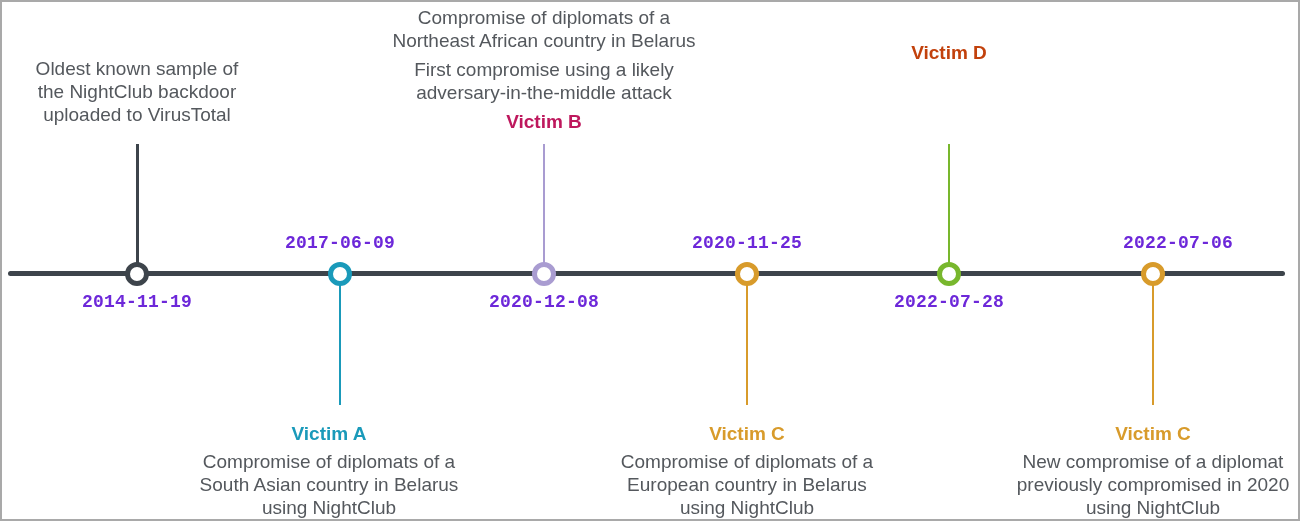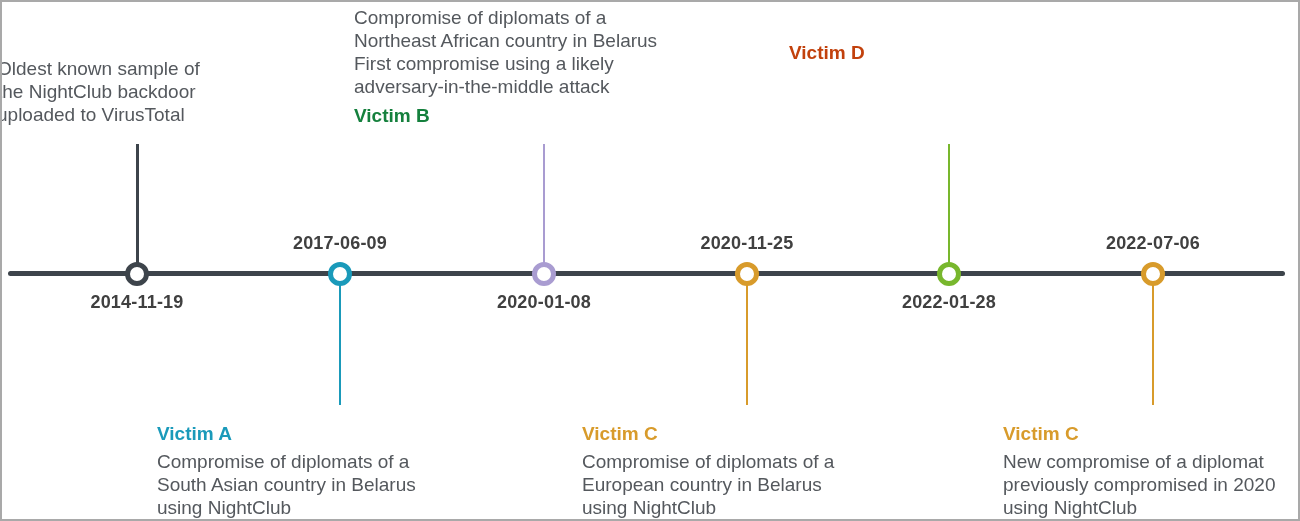--- a/index.html
+++ b/index.html
@@ -30,31 +30,32 @@
     background: #ffffff;
     z-index: 2;
   }
   .date {
     position: absolute;
     width: 160px;
     text-align: center;
     font-size: 18px;
     font-weight: 700;
     line-height: 22px;
-    color: #404040;
+    color: #6d28d9;
     letter-spacing: 0.2px;
+    font-family: Liberation Mono, monospace;
   }
-  .ann { position: absolute; text-align: left; }
+  .ann { position: absolute; text-align: center; }
   .desc {
     font-size: 19px;
     line-height: 23px;
     color: #54585d;
     white-space: pre-line;
   }
-  .desc + .desc { }
+  .desc + .desc { margin-top: 6px; }
   .victim {
     font-size: 19px;
     font-weight: 700;
     line-height: 24px;
   }
   .ann.above .victim { margin-top: 6px; }
   .ann.below .victim { margin-bottom: 4px; }
 </style>
 </head>
 <body>
@@ -71,66 +72,66 @@
       <div class="desc">Oldest known sample of
 the NightClub backdoor
 uploaded to VirusTotal</div>
     </div>
   </div>
 
   <div>
     <div class="stem" style="left: 337px; top: 276px; width: 2px; height: 127px; background: rgb(26, 154, 186);"></div>
     <div class="node" style="left: 326px; border-color: rgb(26, 154, 186);"></div>
     <div class="date" style="left:258px; top:230px;">2017-06-09</div>
-    <div class="ann below" style="left:155px; top:420px; width:330px;">
+    <div class="ann below" style="left:162px; top:420px; width:330px;">
       <div class="victim" style="color: rgb(26, 154, 186);">Victim A</div>
       <div class="desc">Compromise of diplomats of a
 South Asian country in Belarus
 using NightClub</div>
     </div>
   </div>
 
   <div>
     <div class="stem" style="left: 541px; top: 142px; width: 2px; height: 126px; background: rgb(169, 156, 209);"></div>
     <div class="node" style="left: 530px; border-color: rgb(169, 156, 209);"></div>
-    <div class="date" style="left:462px; top:289px;">2020-01-08</div>
+    <div class="date" style="left:462px; top:289px;">2020-12-08</div>
     <div class="ann above" style="left:352px; top:4px; width:380px;">
       <div class="desc">Compromise of diplomats of a
 Northeast African country in Belarus</div>
       <div class="desc">First compromise using a likely
 adversary-in-the-middle attack</div>
-      <div class="victim" style="color: #15803d;">Victim B</div>
+      <div class="victim" style="color: #be185d;">Victim B</div>
     </div>
   </div>
 
   <div>
     <div class="stem" style="left: 744px; top: 276px; width: 2px; height: 127px; background: rgb(216, 155, 43);"></div>
     <div class="node" style="left: 733px; border-color: rgb(216, 155, 43);"></div>
     <div class="date" style="left:665px; top:230px;">2020-11-25</div>
     <div class="ann below" style="left:580px; top:420px; width:330px;">
       <div class="victim" style="color: rgb(216, 155, 43);">Victim C</div>
       <div class="desc">Compromise of diplomats of a
 European country in Belarus
 using NightClub</div>
     </div>
   </div>
 
   <div>
     <div class="stem" style="left: 946px; top: 142px; width: 2px; height: 126px; background: rgb(120, 183, 45);"></div>
     <div class="node" style="left: 935px; border-color: rgb(120, 183, 45);"></div>
-    <div class="date" style="left:867px; top:289px;">2022-01-28</div>
+    <div class="date" style="left:867px; top:289px;">2022-07-28</div>
     <div class="ann above" style="left:787px; top:33px; width:320px;">
       <div class="victim" style="color: #c2410c;">Victim D</div>
     </div>
   </div>
 
   <div>
     <div class="stem" style="left: 1150px; top: 276px; width: 2px; height: 127px; background: rgb(216, 155, 43);"></div>
     <div class="node" style="left: 1139px; border-color: rgb(216, 155, 43);"></div>
-    <div class="date" style="left:1071px; top:230px;">2022-07-06</div>
+    <div class="date" style="left:1071px; top:230px;text-align:right;">2022-07-06</div>
     <div class="ann below" style="left:1001px; top:420px; width:300px;">
       <div class="victim" style="color: rgb(216, 155, 43);">Victim C</div>
       <div class="desc">New compromise of a diplomat
 previously compromised in 2020
 using NightClub</div>
     </div>
   </div>
 
 </div>
 

